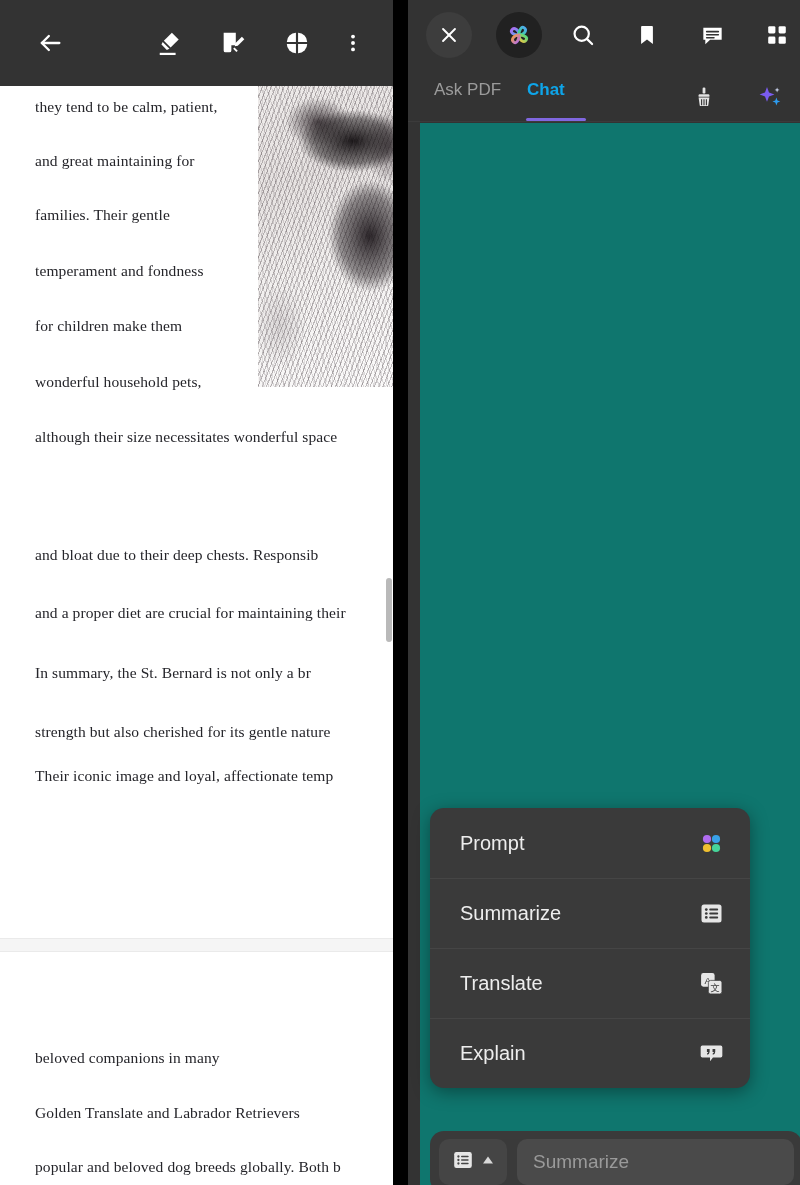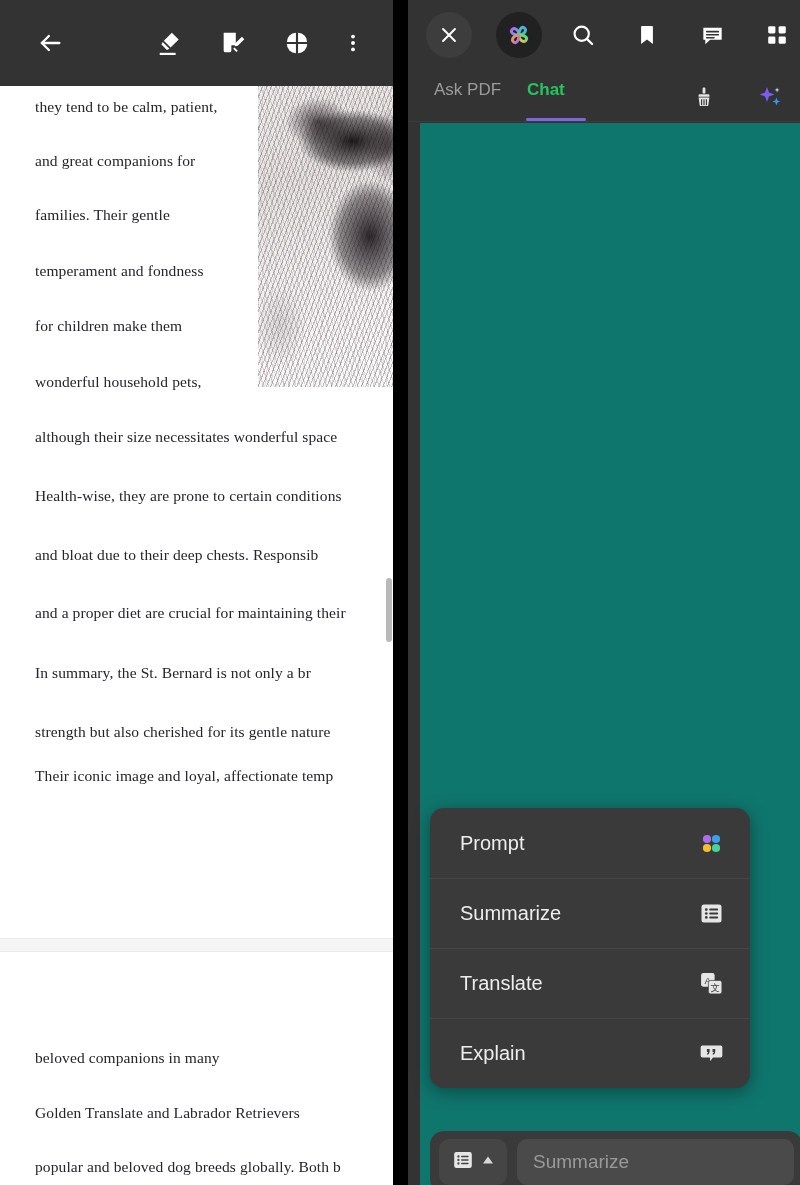--- a/index.html
+++ b/index.html
@@ -101,21 +101,21 @@
   #chat-tabs {
     position:relative; height:52px; width:392px;
     border-bottom:1px solid #3b3b3b;
     text-align:center;
   }
   .tab {
     position:absolute; top:10px; font-size:17px; cursor:pointer;
     font-family:"Liberation Sans", sans-serif;
   }
   .tab.inactive { color:#9b9b9b; }
-  .tab.active { color:#22c55e; font-weight:bold; }
+  .tab.active { color:#0ea5e9; font-weight:bold; }
   .tab-underline {
     position:absolute; height:3px; border-radius:2px; background:#8067e0;
     bottom:0px;
   }
   .tab-tool {
     position:absolute; top:12px; width:30px; height:30px;
     display:flex; align-items:center; justify-content:center; cursor:pointer;
   }
 
   #chat-body {
@@ -165,27 +165,26 @@
 <div id="app">
 
   <div id="pdf-pane">
 
     <div id="pdf-scroll">
 
       <div class="pdf-page" style="height:852px;">
         <div id="dog-photo"></div>
 
         <div class="pg-line" style="position:absolute;left:35px;top:12px;">they tend to be calm, patient,</div>
-        <div class="pg-line" style="position:absolute;left:35px;top:66px;">and  great  companions  for</div>
+        <div class="pg-line" style="position:absolute;left:35px;top:66px;">and  great  maintaining  for</div>
         <div class="pg-line" style="position:absolute;left:35px;top:120px;">families.     Their     gentle</div>
         <div class="pg-line" style="position:absolute;left:35px;top:176px;">temperament  and  fondness</div>
         <div class="pg-line" style="position:absolute;left:35px;top:231px;">for   children   make   them</div>
         <div class="pg-line" style="position:absolute;left:35px;top:287px;">wonderful  household  pets,</div>
         <div class="pg-line" style="position:absolute;left:35px;top:342px;">although their size necessitates wonderful space</div>
-        <div class="pg-line" style="position:absolute;left:35px;top:401px;">Health-wise, they are prone to certain conditions</div>
         <div class="pg-line" style="position:absolute;left:35px;top:460px;">and bloat due to their deep chests. Responsib</div>
         <div class="pg-line" style="position:absolute;left:35px;top:518px;">and a proper diet are crucial for maintaining their</div>
         <div class="pg-line" style="position:absolute;left:35px;top:578px;">In  summary,  the  St.  Bernard  is  not  only  a  br</div>
         <div class="pg-line" style="position:absolute;left:35px;top:637px;">strength but also cherished for its gentle nature</div>
         <div class="pg-line" style="position:absolute;left:35px;top:681px;">Their iconic image and loyal, affectionate temp</div>
       </div>
 
       <div class="page-gap"></div>
 
       <div class="pdf-page" style="height:233px;">

